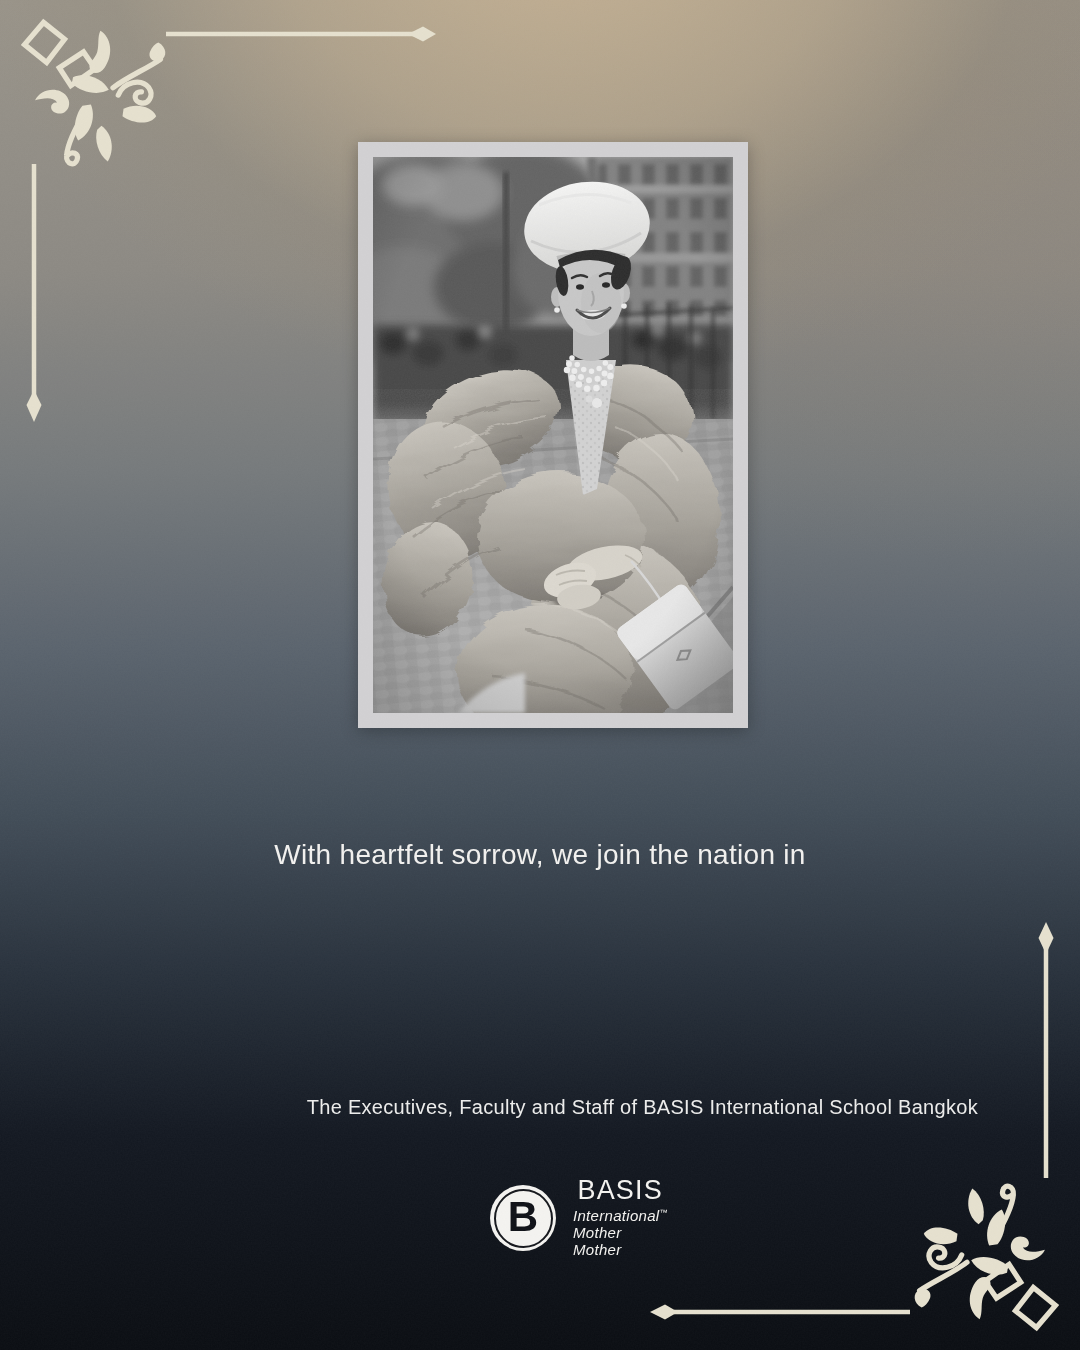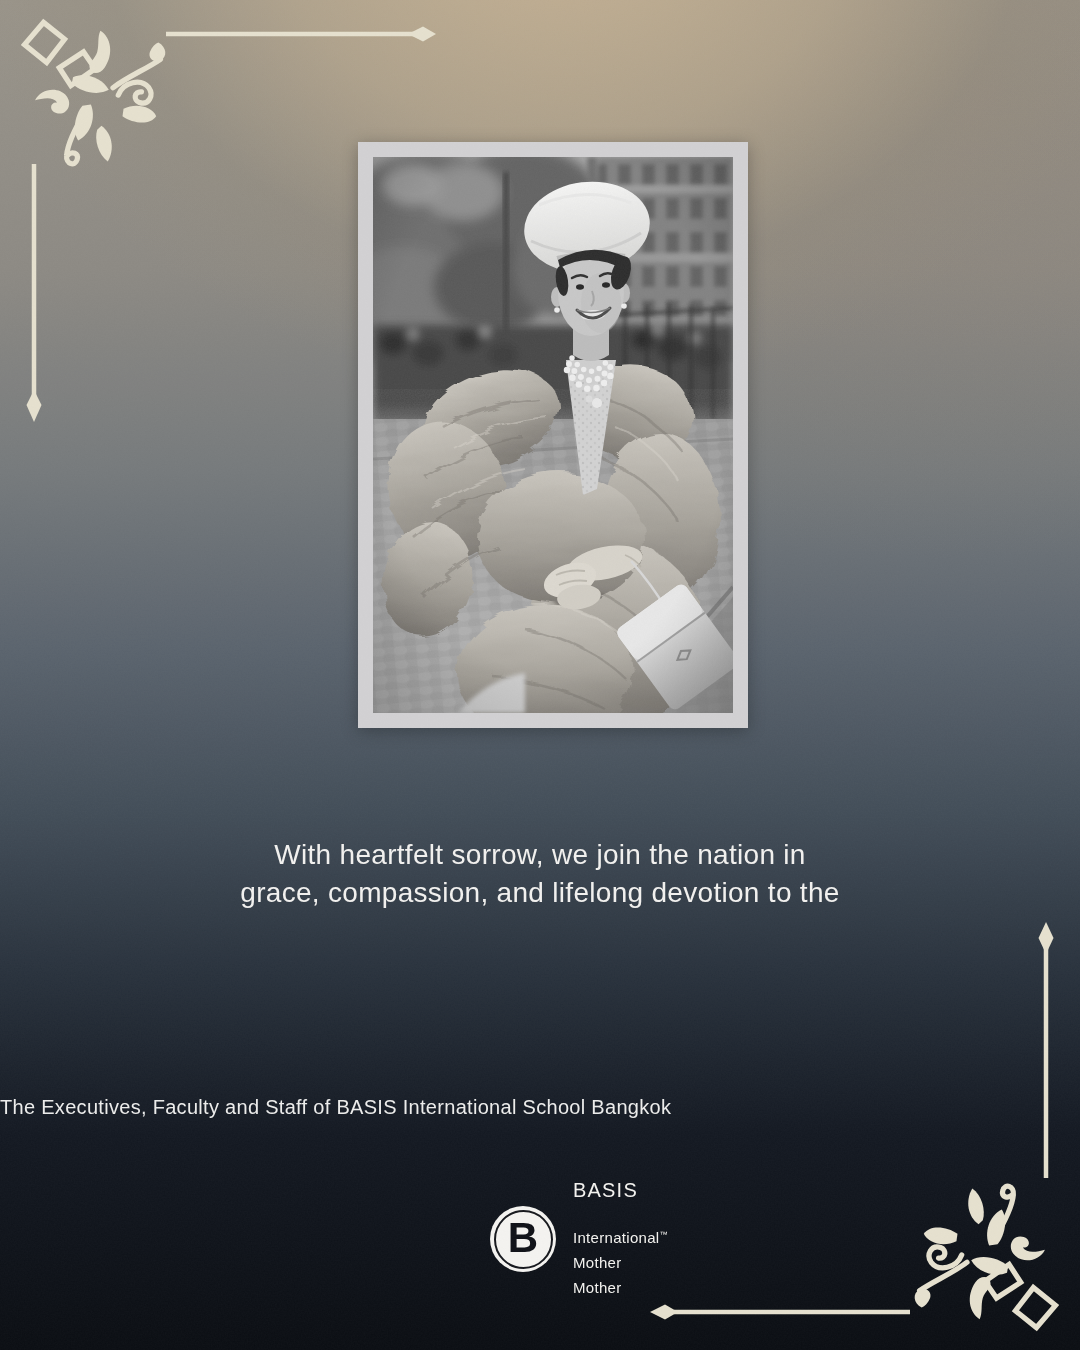--- a/index.html
+++ b/index.html
@@ -25,41 +25,41 @@
     box-sizing:border-box;padding:15px;
   }
   .photo-frame svg{width:360px;height:556px;background:#9b9b9b;}
 
   
   .memorial{
     left:0;top:836px;width:1080px;text-align:center;
     color:#f2f1ef;font-size:28px;line-height:38px;letter-spacing:0.3px;font-weight:400;
   }
   .attribution{
-    left:0;top:1096px;width:978px;text-align:left;
+    left:0;top:1096px;width:978px;text-align:right;
     color:#ededec;font-size:20px;letter-spacing:0.3px;font-weight:400;
   }
 
   
   .logo{left:490px;top:1178px;display:flex;align-items:center;gap:17px;}
   .logo-circle{
     position:relative;width:66px;height:66px;border-radius:50%;background:#f4f3f0;
     display:flex;align-items:center;justify-content:center;flex:0 0 auto;
   }
   .logo-circle .ring{
     position:absolute;left:3.5px;top:3.5px;right:3.5px;bottom:3.5px;
     border:2.5px solid #16181d;border-radius:50%;
   }
   .logo-monogram{
     position:relative;color:#101218;font-size:42px;font-weight:700;line-height:1;
     transform:translateY(-1px);
   }
   .logo-text{color:#f4f3f0;}
-  .logo-name{font-size:20px;letter-spacing:1.2px;line-height:24px;margin-bottom:20px;}
-  .logo-line{font-size:15px;line-height:25px;letter-spacing:0.3px;}
+  .logo-name{font-size:27px;letter-spacing:1.2px;line-height:24px;margin-bottom:2px;text-align:center;}
+  .logo-line{font-size:15px;line-height:17px;letter-spacing:0.3px;font-style:italic;}
   .logo-line sup{font-size:8px;letter-spacing:0;}
 
   .noise{left:0;top:0;width:1080px;height:1350px;opacity:0.05;pointer-events:none;}
 </style>
 </head>
 <body>
 
 <div id="canvas">
 
   <svg class="abs flourish-tl" width="158" height="158" viewBox="0 0 150 150">
@@ -338,21 +338,20 @@
         </g>
       </g>
 
       <rect width="360" height="556" fill="url(#vigG)"></rect>
       <rect width="360" height="556" filter="url(#grainF)" opacity="0.10"></rect>
     </svg>
   </div>
 
   <div class="abs memorial">
     <div>With heartfelt sorrow, we join the nation in</div>
-    <div>grace, compassion, and lifelong devotion to the</div>
   </div>
 
   <div class="abs attribution">The Executives, Faculty and Staff of BASIS International School Bangkok</div>
 
   <div class="abs logo">
     <div class="logo-circle">
       <div class="ring"></div>
       <div class="logo-monogram">B</div>
     </div>
     <div class="logo-text">

